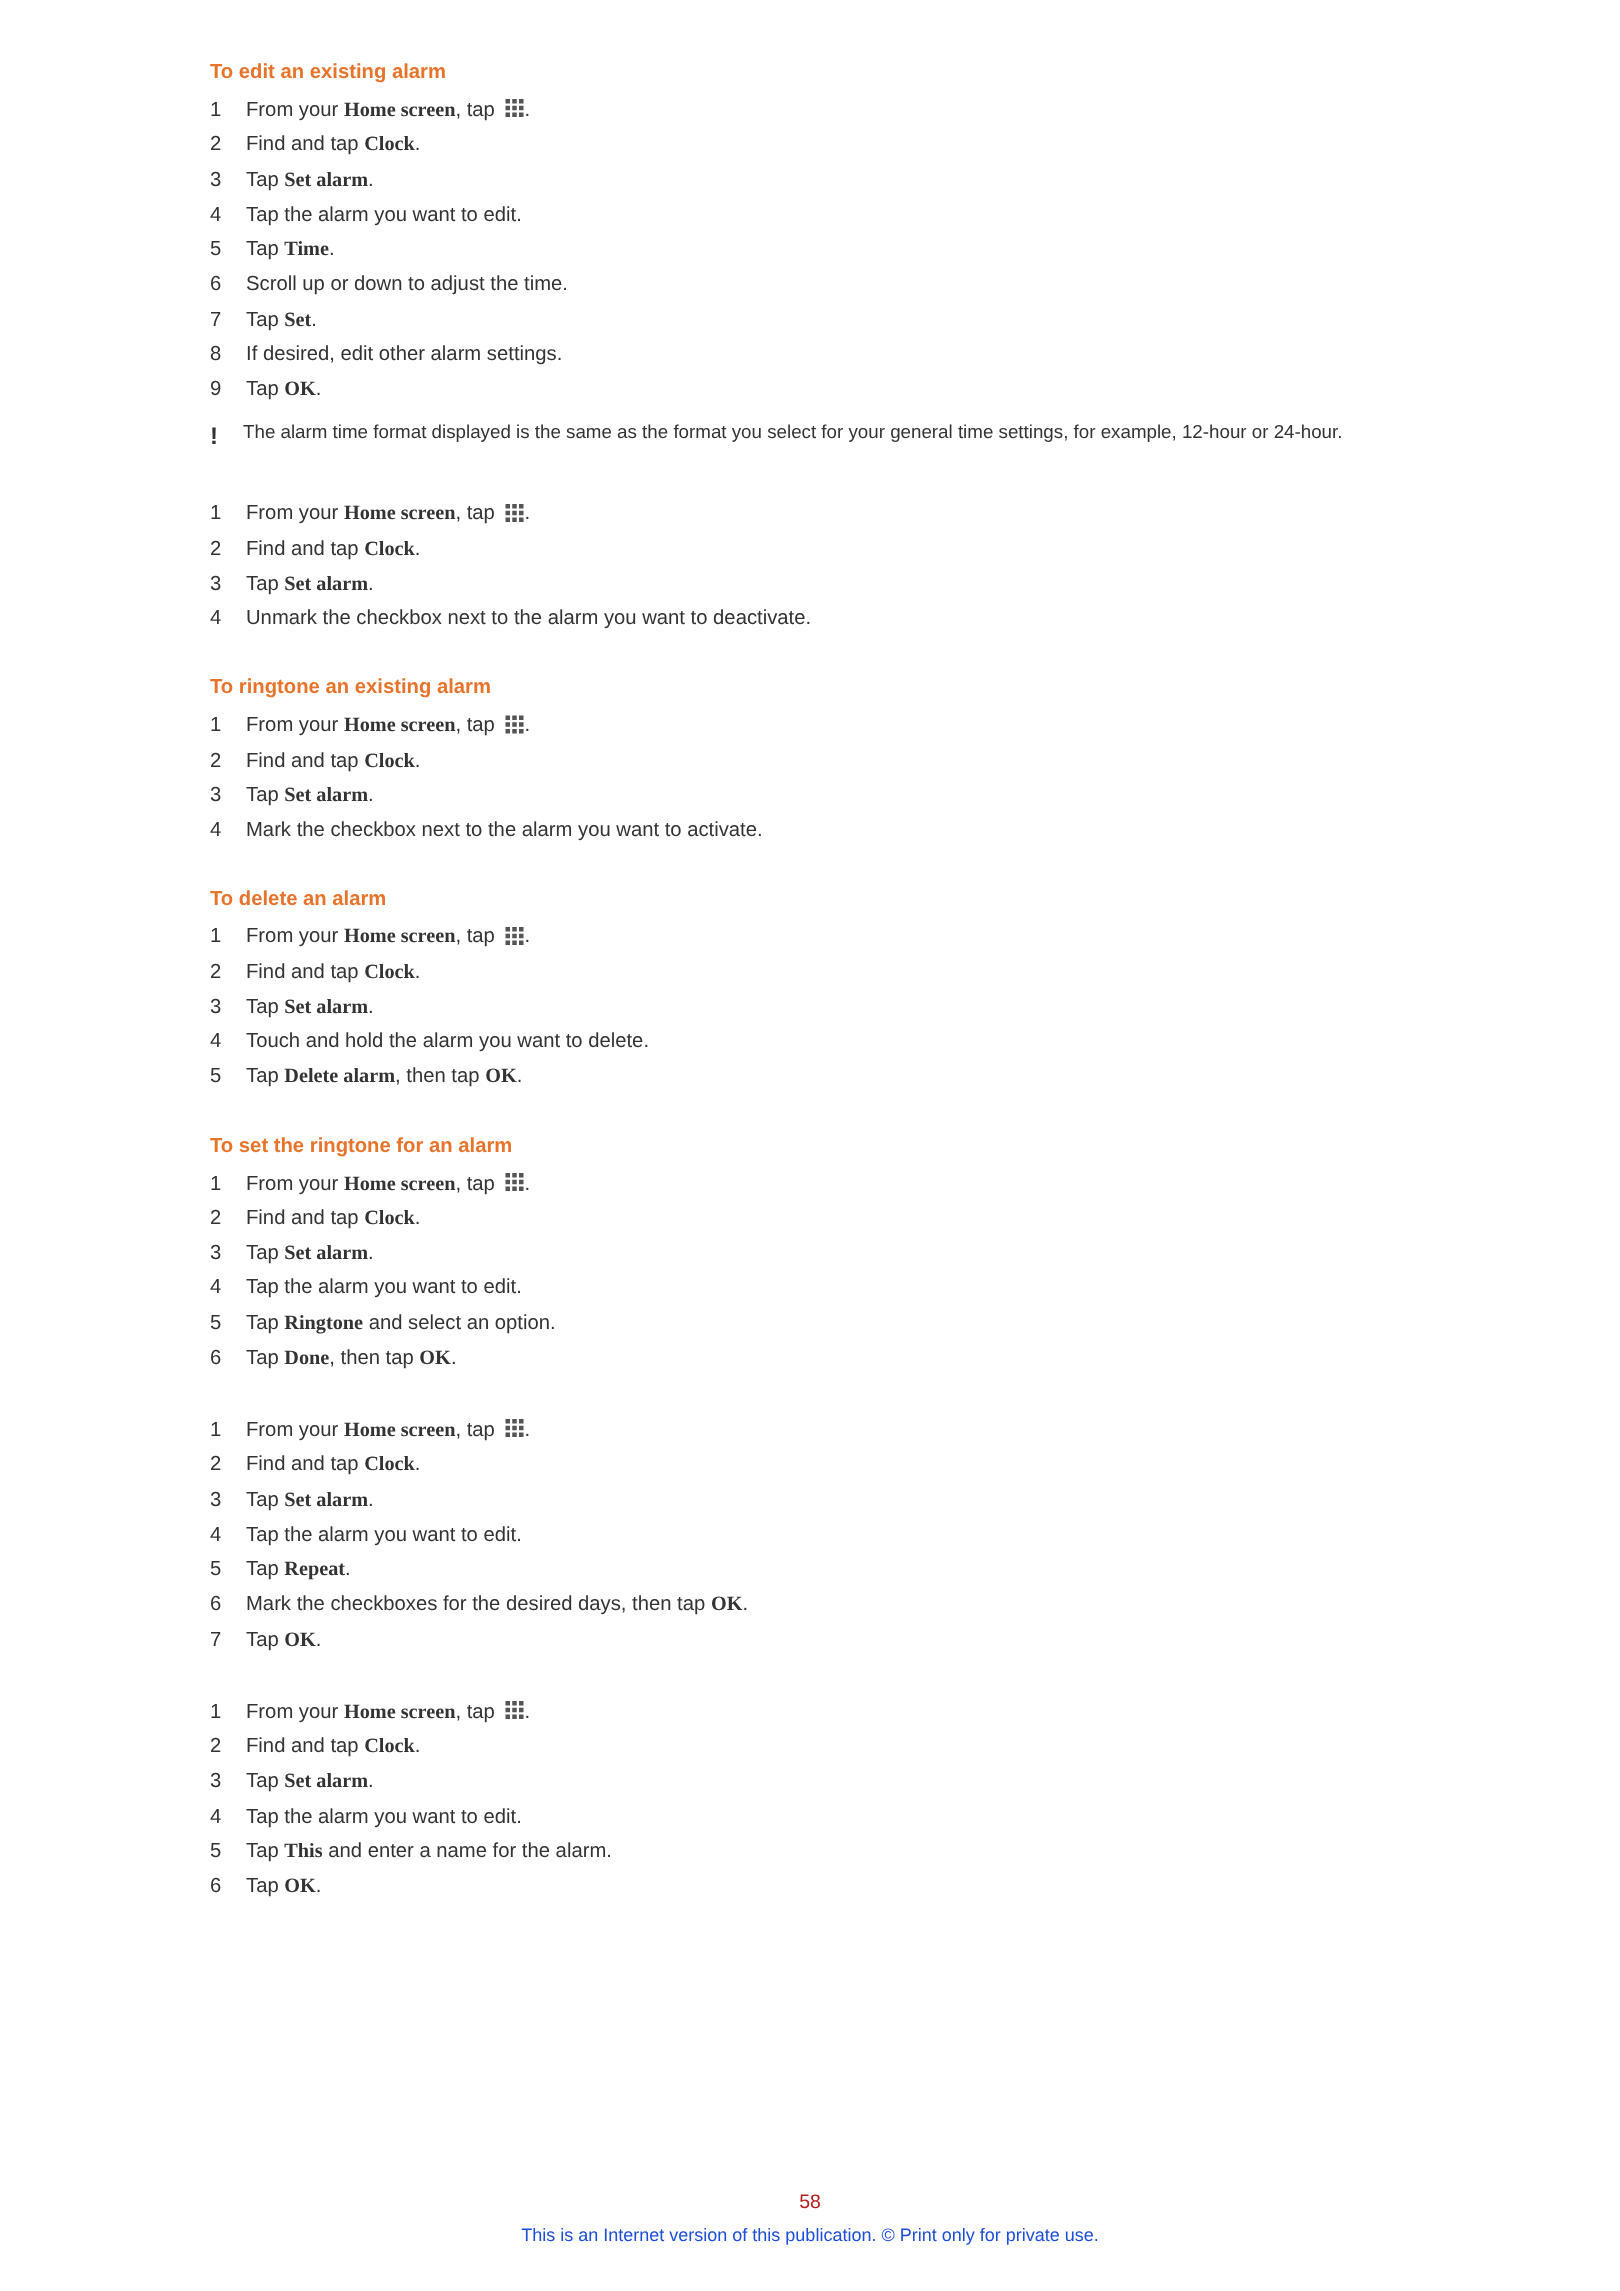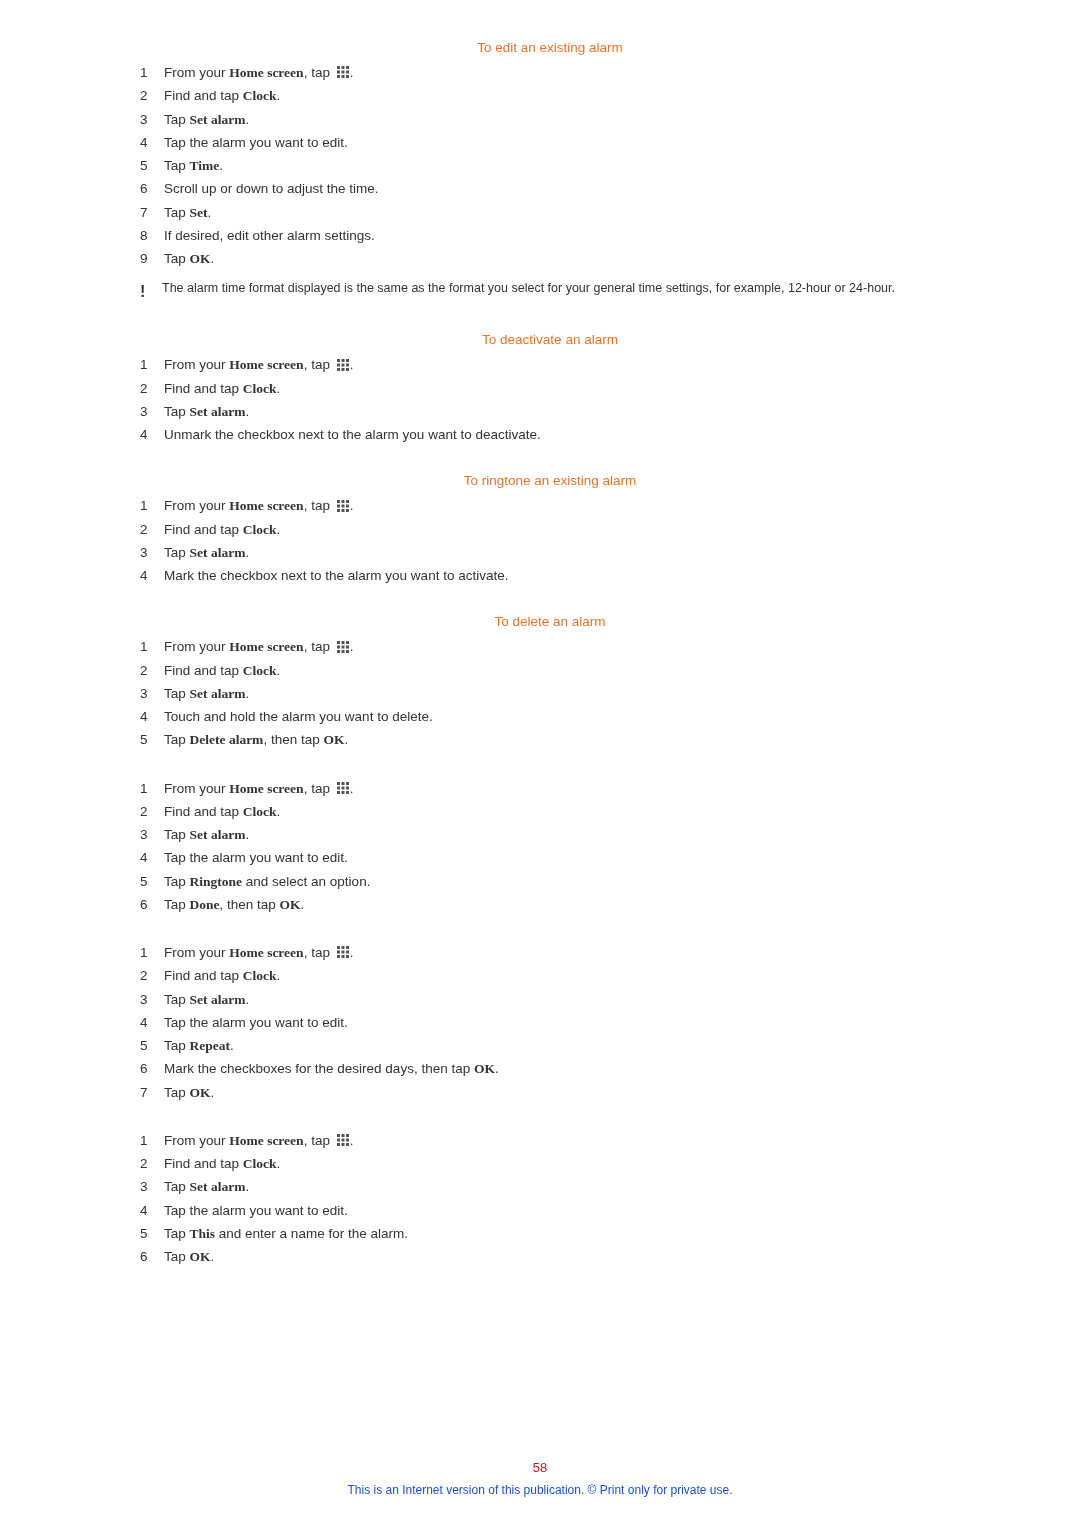--- a/index.html
+++ b/index.html
@@ -16,24 +16,23 @@
       min-height: 1527px;
       padding: 40px 120px 60px 120px;
       position: relative;
     }
     .section {
       margin-bottom: 28px;
     }
     .section-title {
       color: #e8732a;
       font-size: 13.5px;
-      font-weight: normal;
+      font-weight: bold;
       margin-bottom: 8px;
       margin-left: 20px;
-      text-align: center;
     }
     .step-list {
       list-style: none;
       margin-left: 20px;
     }
     .step-list li {
       display: flex;
       margin-bottom: 3px;
       font-size: 13.5px;
       line-height: 1.5;
@@ -150,21 +149,20 @@
             <span class="step-num">9</span>
             <span class="step-text">Tap <b>OK</b>.</span>
           </li>
         </ol>
         <div class="note-box">
           <span class="note-icon">!</span>
           <span>The alarm time format displayed is the same as the format you select for your general time settings, for example, 12-hour or 24-hour.</span>
         </div>
       </div>
       <div class="section">
-        <div class="section-title">To deactivate an alarm</div>
         <ol class="step-list">
           <li>
             <span class="step-num">1</span>
             <span class="step-text">From your <b>Home screen</b>, tap <span class="grid-icon"><svg viewBox="0 0 14 14" xmlns="http://www.w3.org/2000/svg">
       <rect x="1" y="1" width="3" height="3" fill="#555"></rect>
       <rect x="5.5" y="1" width="3" height="3" fill="#555"></rect>
       <rect x="10" y="1" width="3" height="3" fill="#555"></rect>
       <rect x="1" y="5.5" width="3" height="3" fill="#555"></rect>
       <rect x="5.5" y="5.5" width="3" height="3" fill="#555"></rect>
       <rect x="10" y="5.5" width="3" height="3" fill="#555"></rect>
@@ -247,20 +245,21 @@
             <span class="step-num">4</span>
             <span class="step-text">Touch and hold the alarm you want to delete.</span>
           </li>
           <li>
             <span class="step-num">5</span>
             <span class="step-text">Tap <b>Delete alarm</b>, then tap <b>OK</b>.</span>
           </li>
         </ol>
       </div>
       <div class="section">
+        <div class="section-title">To set the ringtone for an alarm</div>
         <ol class="step-list">
           <li>
             <span class="step-num">1</span>
             <span class="step-text">From your <b>Home screen</b>, tap <span class="grid-icon"><svg viewBox="0 0 14 14" xmlns="http://www.w3.org/2000/svg">
       <rect x="1" y="1" width="3" height="3" fill="#555"></rect>
       <rect x="5.5" y="1" width="3" height="3" fill="#555"></rect>
       <rect x="10" y="1" width="3" height="3" fill="#555"></rect>
       <rect x="1" y="5.5" width="3" height="3" fill="#555"></rect>
       <rect x="5.5" y="5.5" width="3" height="3" fill="#555"></rect>
       <rect x="10" y="5.5" width="3" height="3" fill="#555"></rect>

